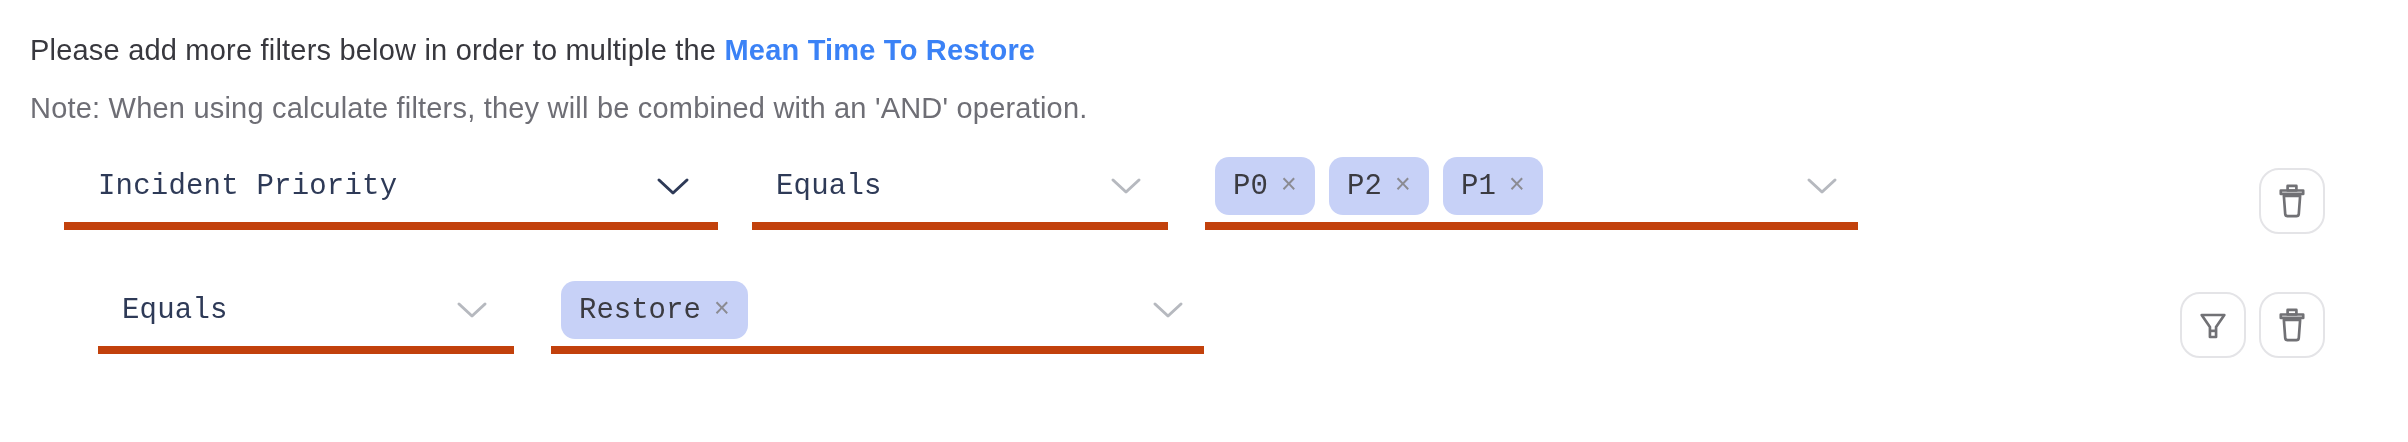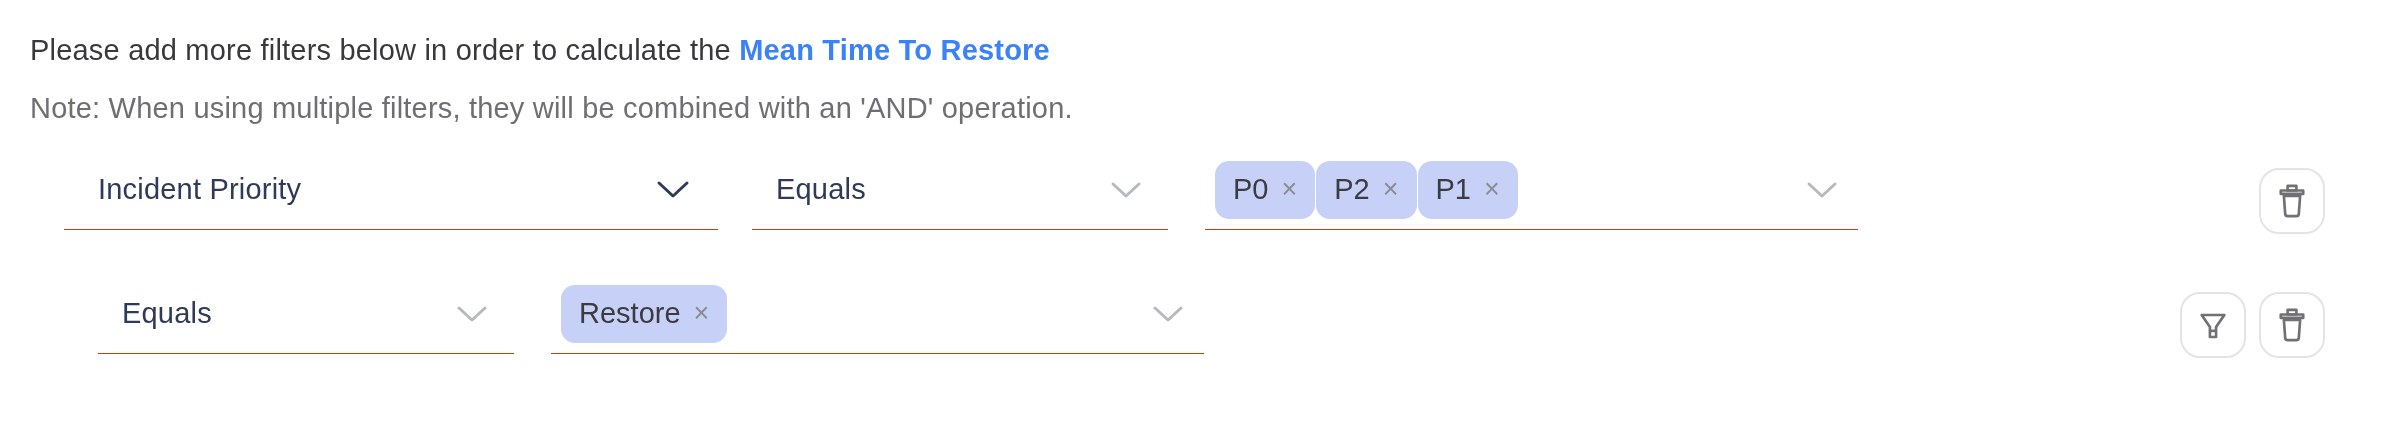--- a/index.html
+++ b/index.html
@@ -21,44 +21,45 @@
     white-space:nowrap;
   }
   .filter-row{
     position:absolute;left:64px;right:0;height:80px;
     display:flex;align-items:stretch;
   }
   .row-1{top:150px;}
   .row-2{top:274px;}
   .field{
     box-sizing:border-box;
-    border-bottom:1px solid #c2410c;
+    border-bottom:8px solid #c2410c;
     display:flex;align-items:center;
     cursor:pointer;
+    font-family:Liberation Mono, monospace;
   }
   .field-select{
     width:654px;
     padding:0 28px 0 34px;
     justify-content:space-between;
   }
   .op-select{
     width:416px;margin-left:34px;
     padding:0 26px 0 24px;
     justify-content:space-between;
   }
   .value-select{
     width:653px;margin-left:37px;
     padding:0 20px 0 10px;
     justify-content:space-between;
   }
   .field-label{
     font-size:29px;color:#2e3a57;letter-spacing:.2px;white-space:nowrap;
   }
   .chev{flex:0 0 auto;display:block;}
-  .chips{display:flex;align-items:center;gap:1px;}
+  .chips{display:flex;align-items:center;gap:14px;}
   .chip{
     display:inline-flex;align-items:center;
     height:58px;padding:0 18px;border-radius:14px;
     background:#c7d1f7;
     font-size:29px;color:#3b3b41;
     cursor:default;white-space:nowrap;
   }
   .chip-x{
     margin-left:13px;font-size:27px;color:#8b8b92;
     line-height:1;cursor:pointer;
@@ -73,23 +74,23 @@
     width:66px;height:66px;border-radius:20px;
     border:2px solid #e4e4e7;background:#ffffff;
     display:flex;align-items:center;justify-content:center;
     cursor:pointer;padding:0;
   }
   .icon-btn svg{display:block;}
 </style>
 </head>
 <body>
 
-<div class="title"><span>Please add more filters below in order to calculate the </span><span class="metric">Mean Time To Restore</span></div>
+<div class="title"><span>Please add more filters below in order to multiple the </span><span class="metric">Mean Time To Restore</span></div>
 
-<div class="note">Note: When using multiple filters, they will be combined with an 'AND' operation.</div>
+<div class="note">Note: When using calculate filters, they will be combined with an 'AND' operation.</div>
 
 <div class="filter-row row-1">
   <div class="field field-select">
     <span class="field-label">Incident Priority</span>
     <svg class="chev" width="34" height="19" viewBox="0 0 34 19">
         <polyline points="3,3 17,16 31,3" fill="none" stroke="#2e3a57" stroke-width="3" stroke-linecap="round" stroke-linejoin="round"></polyline>
       </svg>
   </div>
   <div class="field op-select">
     <span class="field-label">Equals</span>

